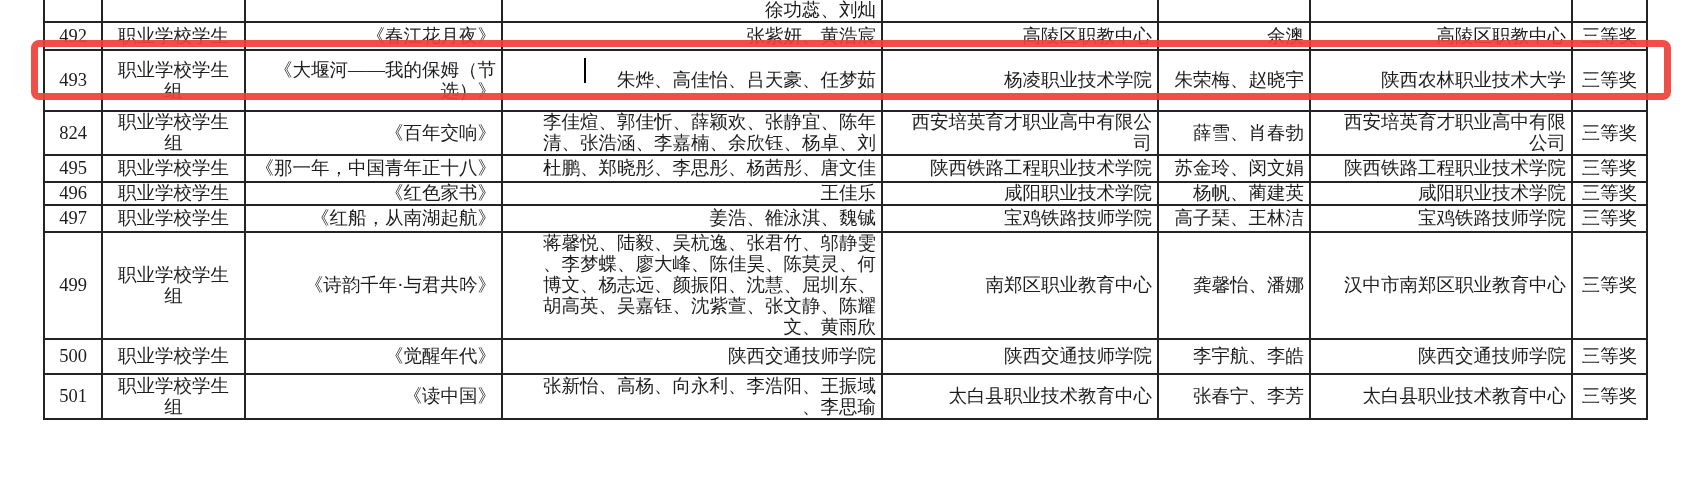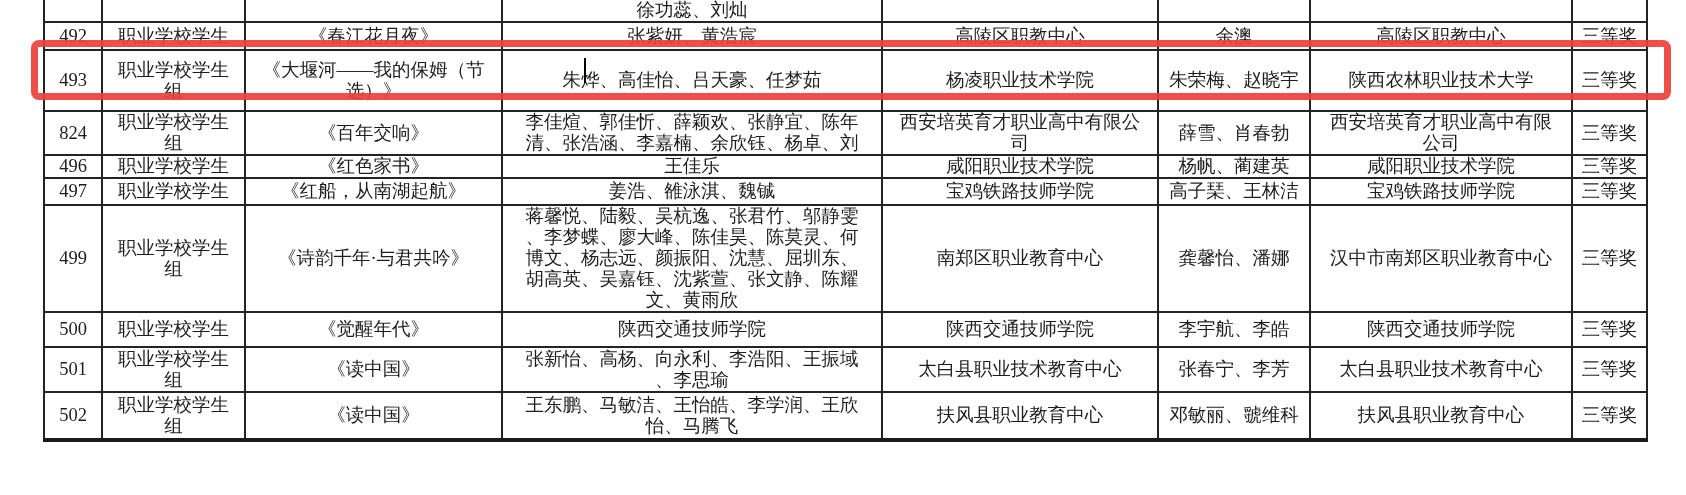--- a/index.html
+++ b/index.html
@@ -16,21 +16,21 @@
   td{
     border:2px solid #232323;
     padding:0 5px;
     vertical-align:middle;
     white-space:pre-line;
     overflow:hidden;
   }
   tr.partial td{border-top:none;}
   tr.last td{border-bottom:4px solid #1a1a1a;}
   td.c-no,td.c-group,td.c-award{text-align:center;padding:0 2px;}
-  td.c-title,td.c-part,td.c-school,td.c-inst,td.c-org{text-align:center;}
+  td.c-title,td.c-part,td.c-school,td.c-inst,td.c-org{text-align:right;}
   .highlight-box{
     position:absolute;left:31px;top:40px;width:1640px;height:60px;
     border:7px solid rgba(238,64,58,0.92);
     border-radius:8px;
     box-sizing:border-box;
     pointer-events:none;
     z-index:5;
   }
   .text-cursor{
     position:absolute;left:584px;top:58px;width:2px;height:25px;
@@ -92,20 +92,30 @@
         <td class="c-title">《百年交响》</td>
         <td class="c-part">李佳煊、郭佳忻、薛颖欢、张静宜、陈年
 清、张浩涵、李嘉楠、余欣钰、杨卓、刘</td>
         <td class="c-school">西安培英育才职业高中有限公
 司</td>
         <td class="c-inst">薛雪、肖春勃</td>
         <td class="c-org">西安培英育才职业高中有限
 公司</td>
         <td class="c-award">三等奖</td>
       </tr>
+      <tr style="height:27px">
+        <td class="c-no">495</td>
+        <td class="c-group">职业学校学生</td>
+        <td class="c-title">《那一年，中国青年正十八》</td>
+        <td class="c-part">杜鹏、郑晓彤、李思彤、杨茜彤、唐文佳</td>
+        <td class="c-school">陕西铁路工程职业技术学院</td>
+        <td class="c-inst">苏金玲、闵文娟</td>
+        <td class="c-org">陕西铁路工程职业技术学院</td>
+        <td class="c-award">三等奖</td>
+      </tr>
       <tr style="height:21px">
         <td class="c-no">496</td>
         <td class="c-group">职业学校学生</td>
         <td class="c-title">《红色家书》</td>
         <td class="c-part">王佳乐</td>
         <td class="c-school">咸阳职业技术学院</td>
         <td class="c-inst">杨帆、蔺建英</td>
         <td class="c-org">咸阳职业技术学院</td>
         <td class="c-award">三等奖</td>
       </tr>
@@ -149,30 +159,18 @@
         <td class="c-group">职业学校学生
 组</td>
         <td class="c-title">《读中国》</td>
         <td class="c-part">张新怡、高杨、向永利、李浩阳、王振域
 、李思瑜</td>
         <td class="c-school">太白县职业技术教育中心</td>
         <td class="c-inst">张春宁、李芳</td>
         <td class="c-org">太白县职业技术教育中心</td>
         <td class="c-award">三等奖</td>
       </tr>
-      <tr class="last" style="height:48px">
-        <td class="c-no">502</td>
-        <td class="c-group">职业学校学生
-组</td>
-        <td class="c-title">《读中国》</td>
-        <td class="c-part">王东鹏、马敏洁、王怡皓、李学润、王欣
-怡、马腾飞</td>
-        <td class="c-school">扶风县职业教育中心</td>
-        <td class="c-inst">邓敏丽、虢维科</td>
-        <td class="c-org">扶风县职业教育中心</td>
-        <td class="c-award">三等奖</td>
-      </tr>
     </tbody>
   </table>
 </div>
 
 <div class="text-cursor"></div>
 <div class="highlight-box" style="border-color: rgba(238, 64, 58, 0.92);"></div>
 
 </body></html>

